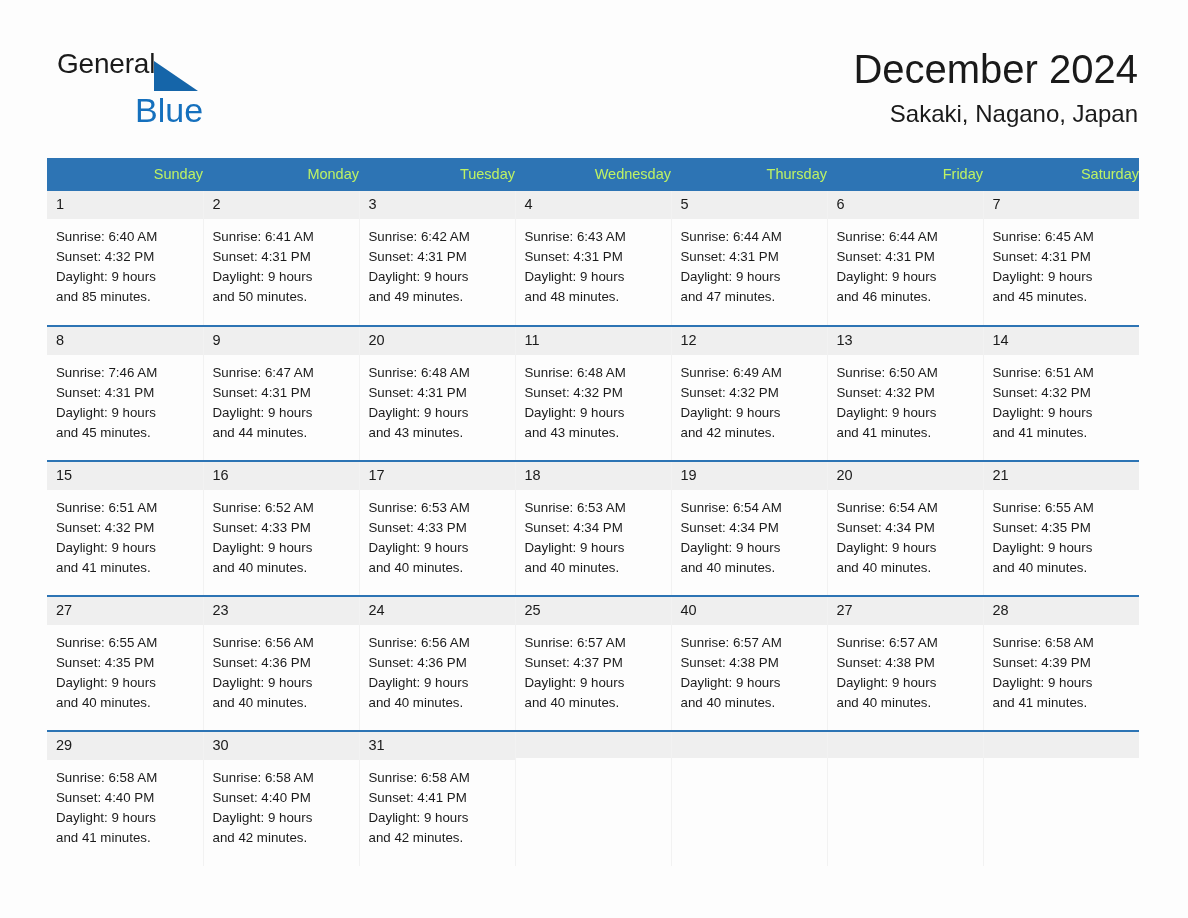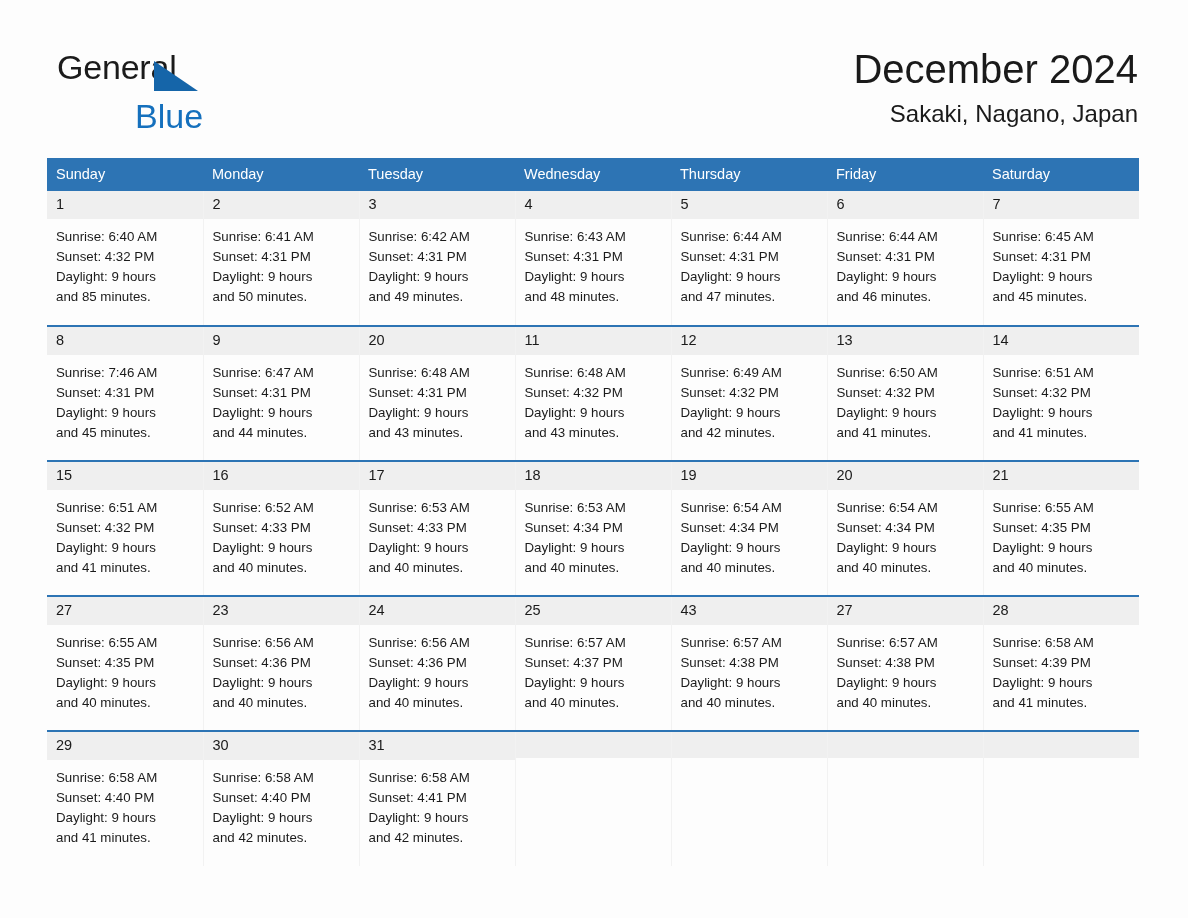--- a/index.html
+++ b/index.html
@@ -30,21 +30,21 @@
     padding: 0 50px;
   }
   .logo {
     position: absolute;
     left: 57px;
     top: 50px;
     width: 230px;
     height: 76px;
   }
   .logo-general {
-    font-size: 34px;
+    font-size: 28px;
     font-weight: 400;
     color: #1b1b1b;
     letter-spacing: -0.2px;
     line-height: 1;
     display: block;
     font-family: "Liberation Sans", sans-serif;
   }
   .logo-tri {
     position: absolute;
     left: 97px;
@@ -92,24 +92,24 @@
     top: 158px;
     width: 1092px;
   }
   .cal-table {
     width: 100%;
     border-collapse: collapse;
     table-layout: fixed;
   }
   .cal-table th {
     background: #2d74b4;
-    color: #ffffff;
+    color: #bef264;
     font-weight: 400;
     font-size: 14.5px;
-    text-align: left;
+    text-align: right;
     padding: 8px 0 9px 9px;
     border: none;
     height: 31px;
     vertical-align: middle;
   }
   .cal-table td {
     vertical-align: top;
     padding: 0;
     border-left: 1px solid #f2f2f2;
     border-top: 2px solid #2d74b4;
@@ -395,21 +395,21 @@
             <td>
               <span class="daynum">25</span>
               <div class="details">
                 <div>Sunrise: 6:57 AM</div>
                 <div>Sunset: 4:37 PM</div>
                 <div>Daylight: 9 hours</div>
                 <div>and 40 minutes.</div>
               </div>
             </td>
             <td>
-              <span class="daynum">43</span>
+              <span class="daynum">40</span>
               <div class="details">
                 <div>Sunrise: 6:57 AM</div>
                 <div>Sunset: 4:38 PM</div>
                 <div>Daylight: 9 hours</div>
                 <div>and 40 minutes.</div>
               </div>
             </td>
             <td>
               <span class="daynum">27</span>
               <div class="details">

